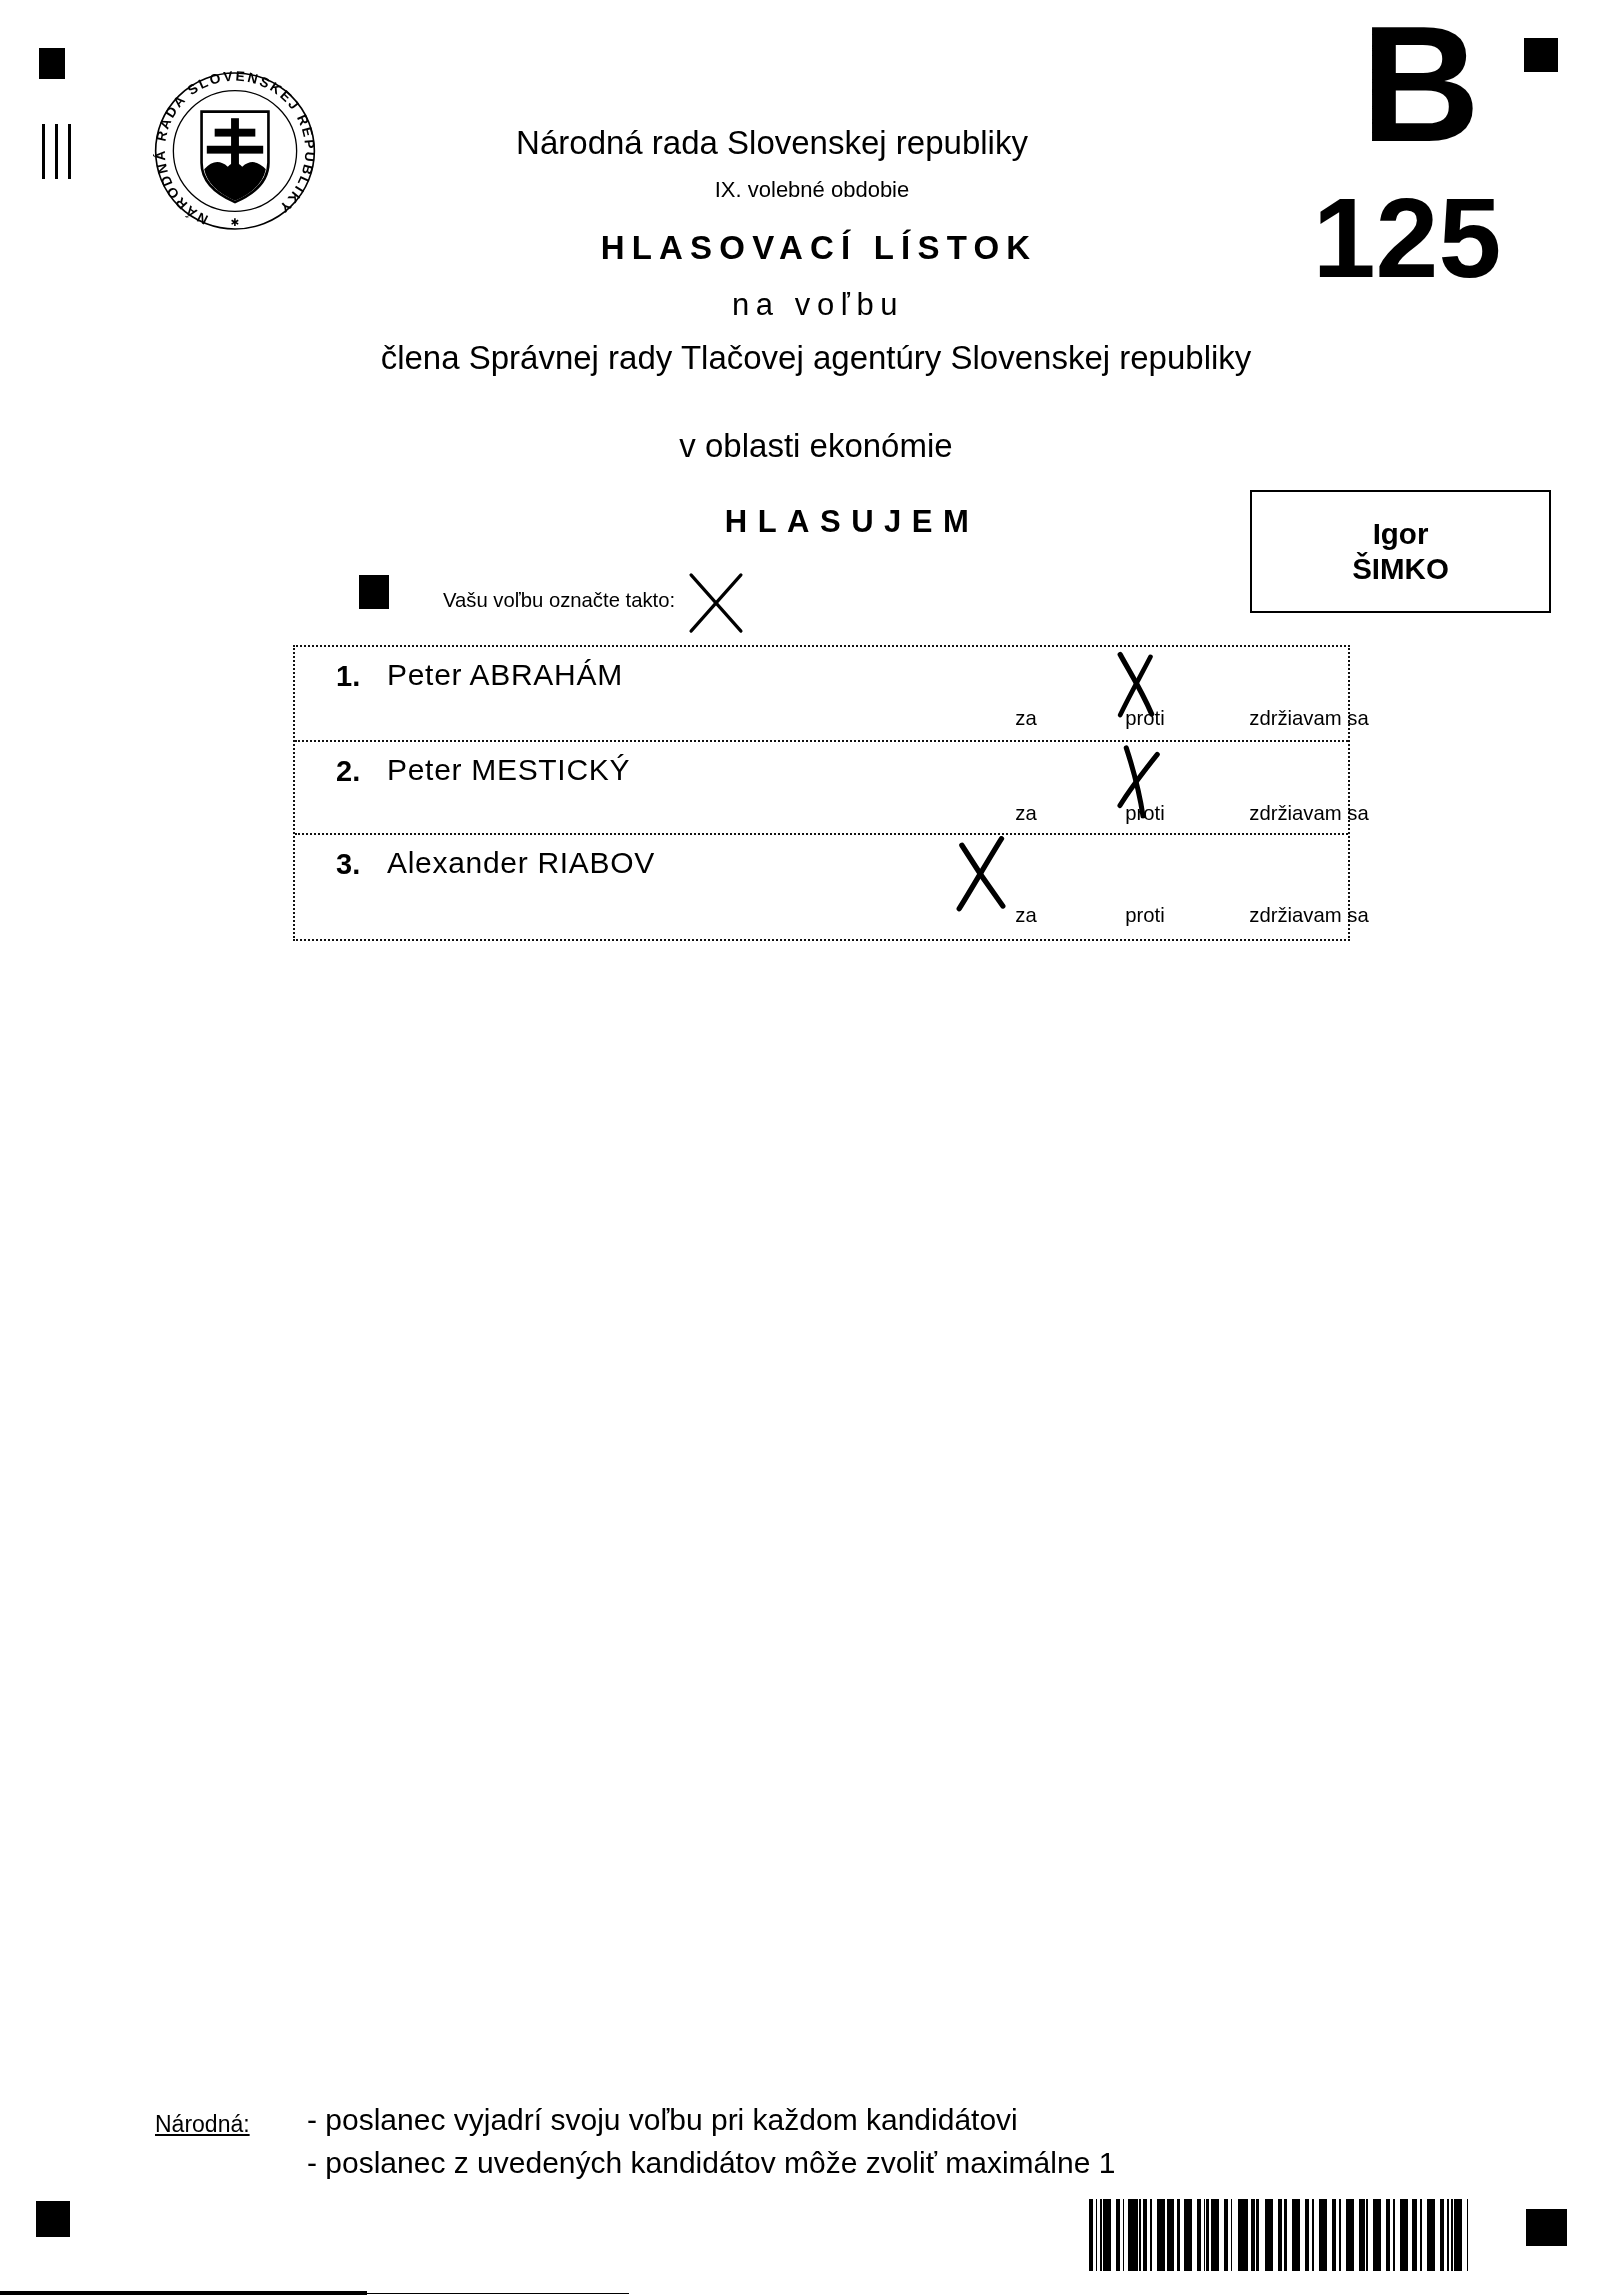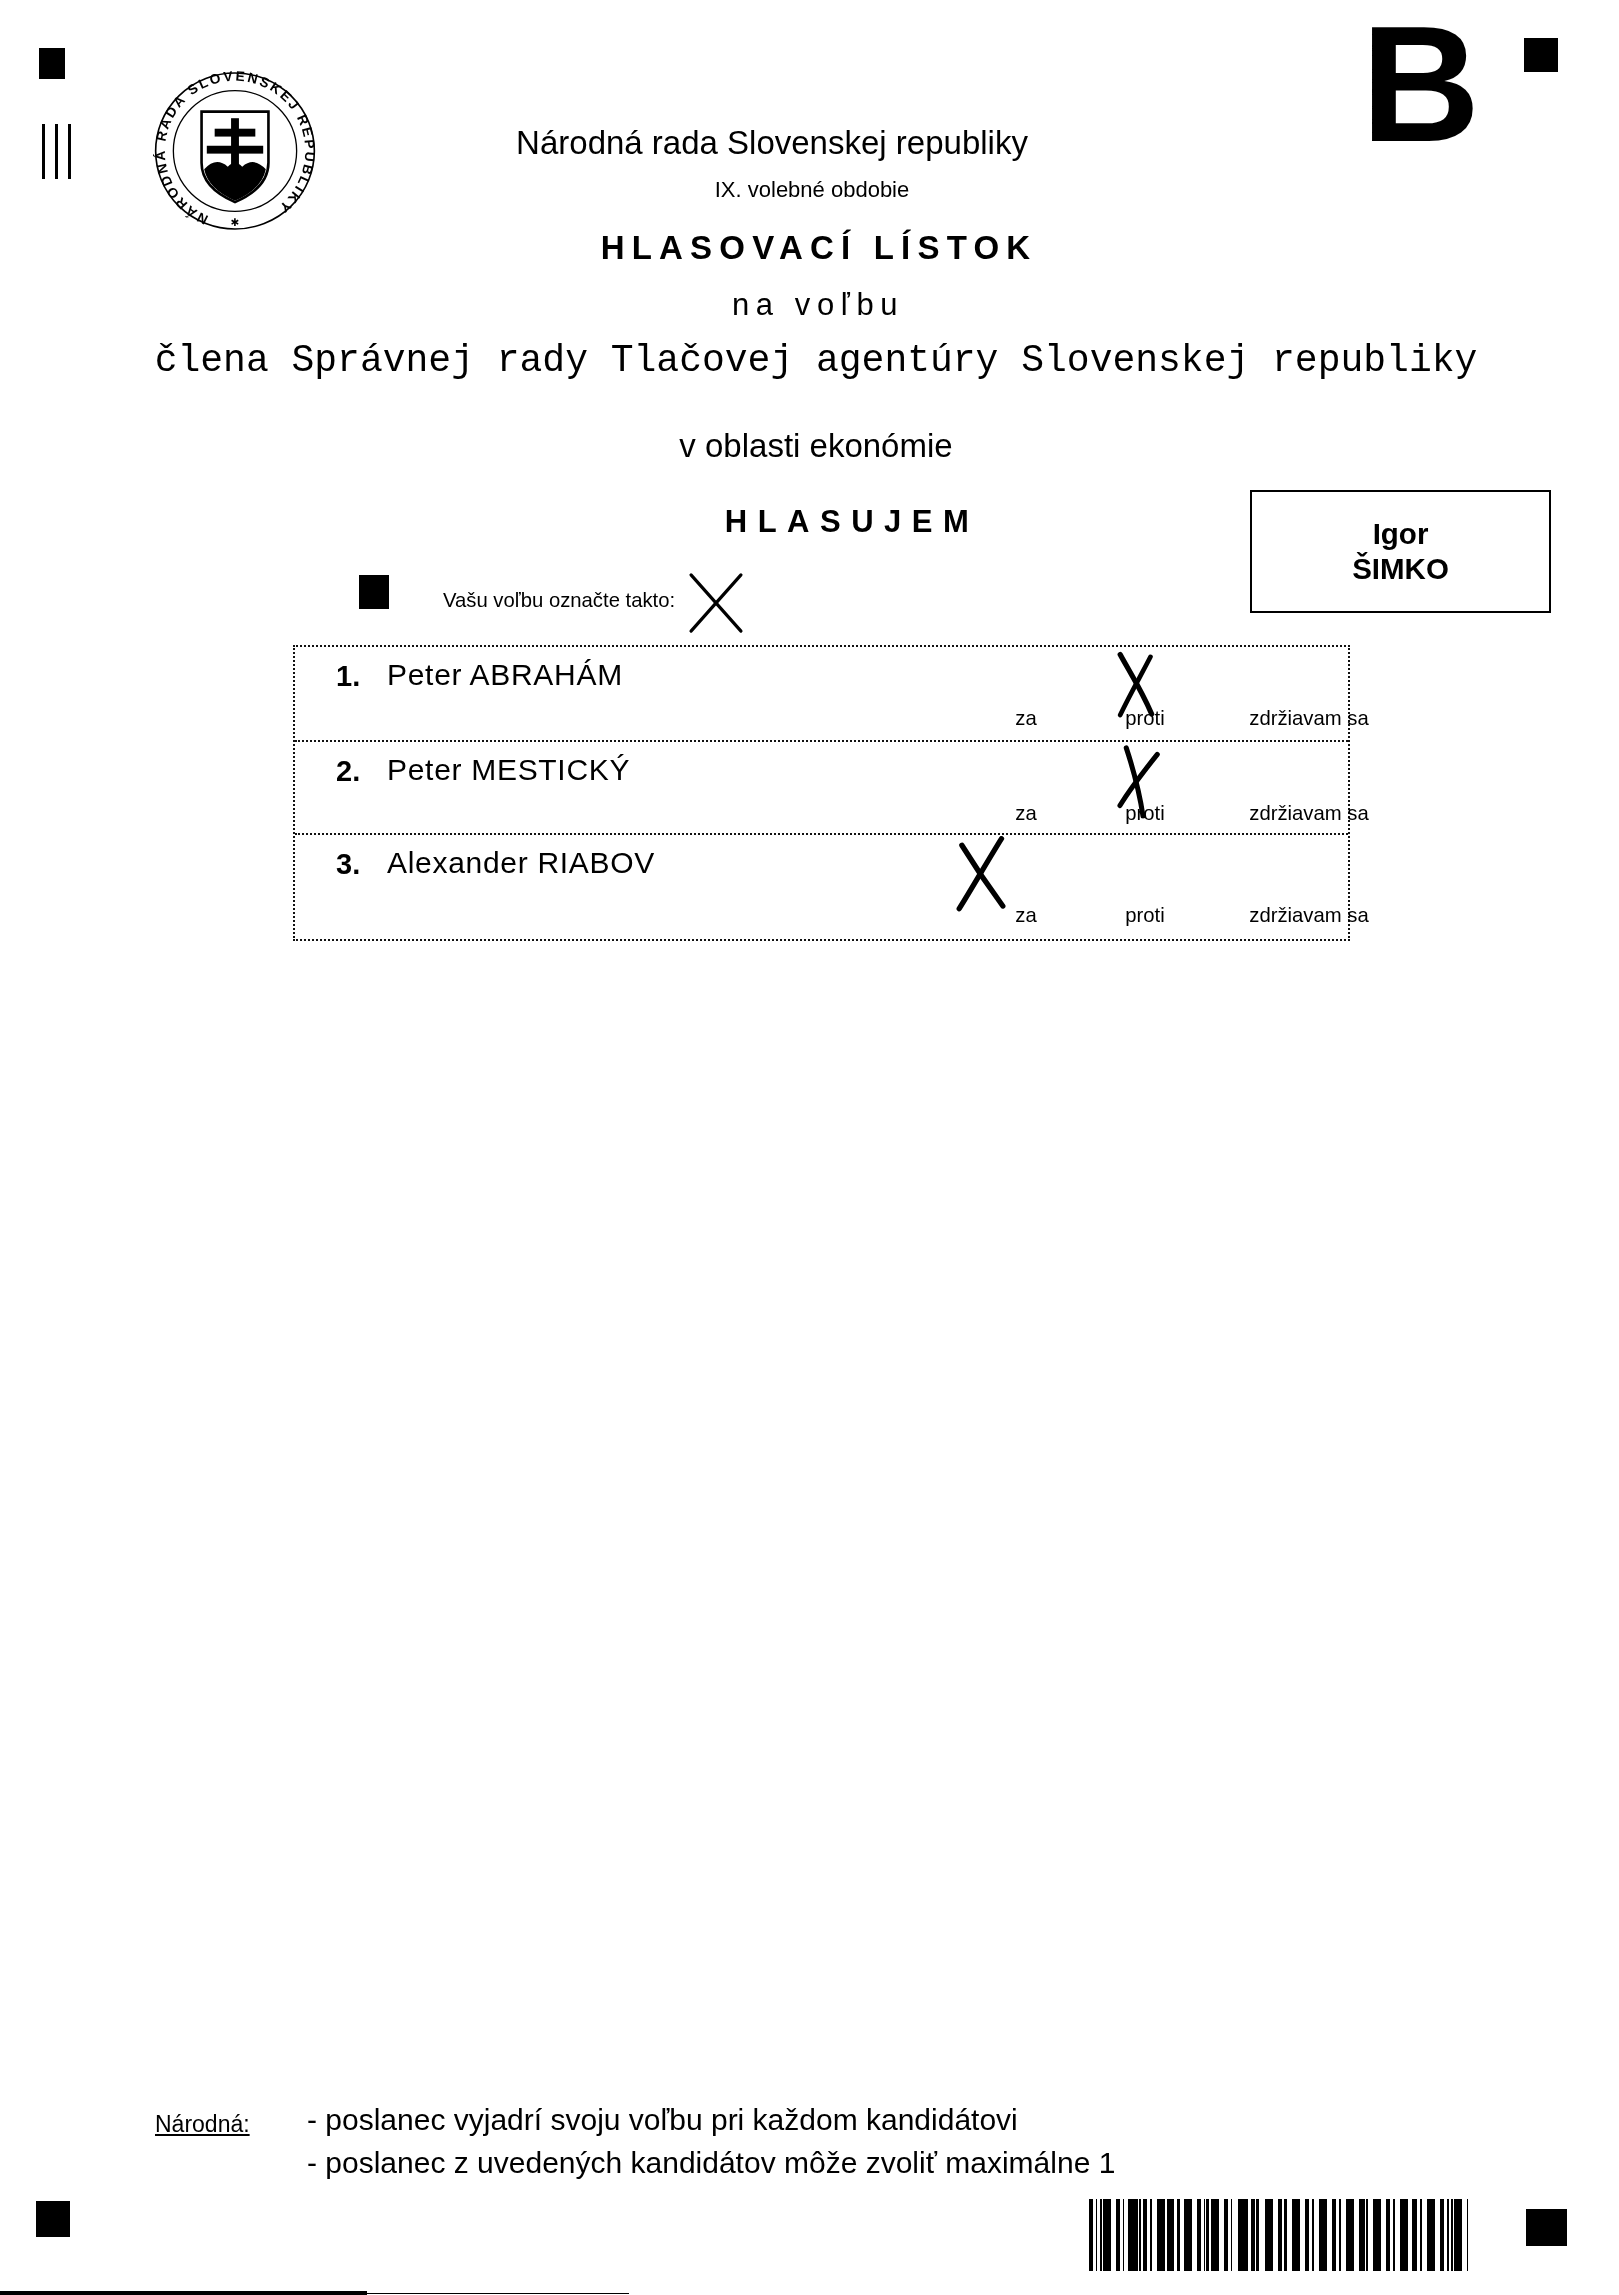--- a/index.html
+++ b/index.html
@@ -17,21 +17,21 @@
 
   
   .regsq{position:absolute;background:#000;}
   .regline{position:absolute;background:#000;width:2.6px;height:55px;}
 
   
   .org{top:124px;left:772px;font-size:33px;}
   .term{top:177px;left:812px;font-size:22px;}
   .doc-title{top:229px;left:819px;font-size:33px;font-weight:bold;letter-spacing:7.2px;}
   .subtitle{top:287px;left:818px;font-size:31px;letter-spacing:6.6px;}
-  .election-of{top:339px;left:816px;font-size:38px;font-family:Liberation Mono, monospace;}
+  .election-of{top:339px;left:816px;font-size:33px;}
   .area{top:427px;left:816px;font-size:33px;}
   .vote-heading{top:504px;left:852px;font-size:31px;font-weight:bold;letter-spacing:10.5px;}
 
   .big-letter{top:9.2px;left:1361px;font-size:165px;font-weight:bold;line-height:0.92;}
   .big-number{top:185px;left:1407px;font-size:113px;font-weight:bold;line-height:0.95;}
 
   .voter-box{
     top:490px;left:1250px;width:297px;height:119px;
     border:2.6px solid #000;
     display:flex;flex-direction:column;align-items:center;justify-content:center;
@@ -117,20 +117,21 @@
 
   <div class="abs ctr org">Národná rada Slovenskej republiky</div>
   <div class="abs ctr term">IX. volebné obdobie</div>
   <div class="abs ctr doc-title">HLASOVACÍ LÍSTOK</div>
   <div class="abs ctr subtitle">na voľbu</div>
   <div class="abs ctr election-of">člena Správnej rady Tlačovej agentúry Slovenskej republiky</div>
   <div class="abs ctr area">v oblasti ekonómie</div>
   <div class="abs ctr vote-heading">HLASUJEM</div>
 
   <div class="abs big-letter">B</div>
+  <div class="abs ctr big-number">125</div>
 
   <div class="abs voter-box">
     <div class="ln">Igor</div>
     <div class="ln">ŠIMKO</div>
   </div>
 
   <div class="regsq" style="left:359px;top:575px;width:30px;height:34px;"></div>
   <div class="abs instruction">Vašu voľbu označte takto:</div>
   <div class="abs sample-x">
     <svg viewBox="0 0 90 100">

